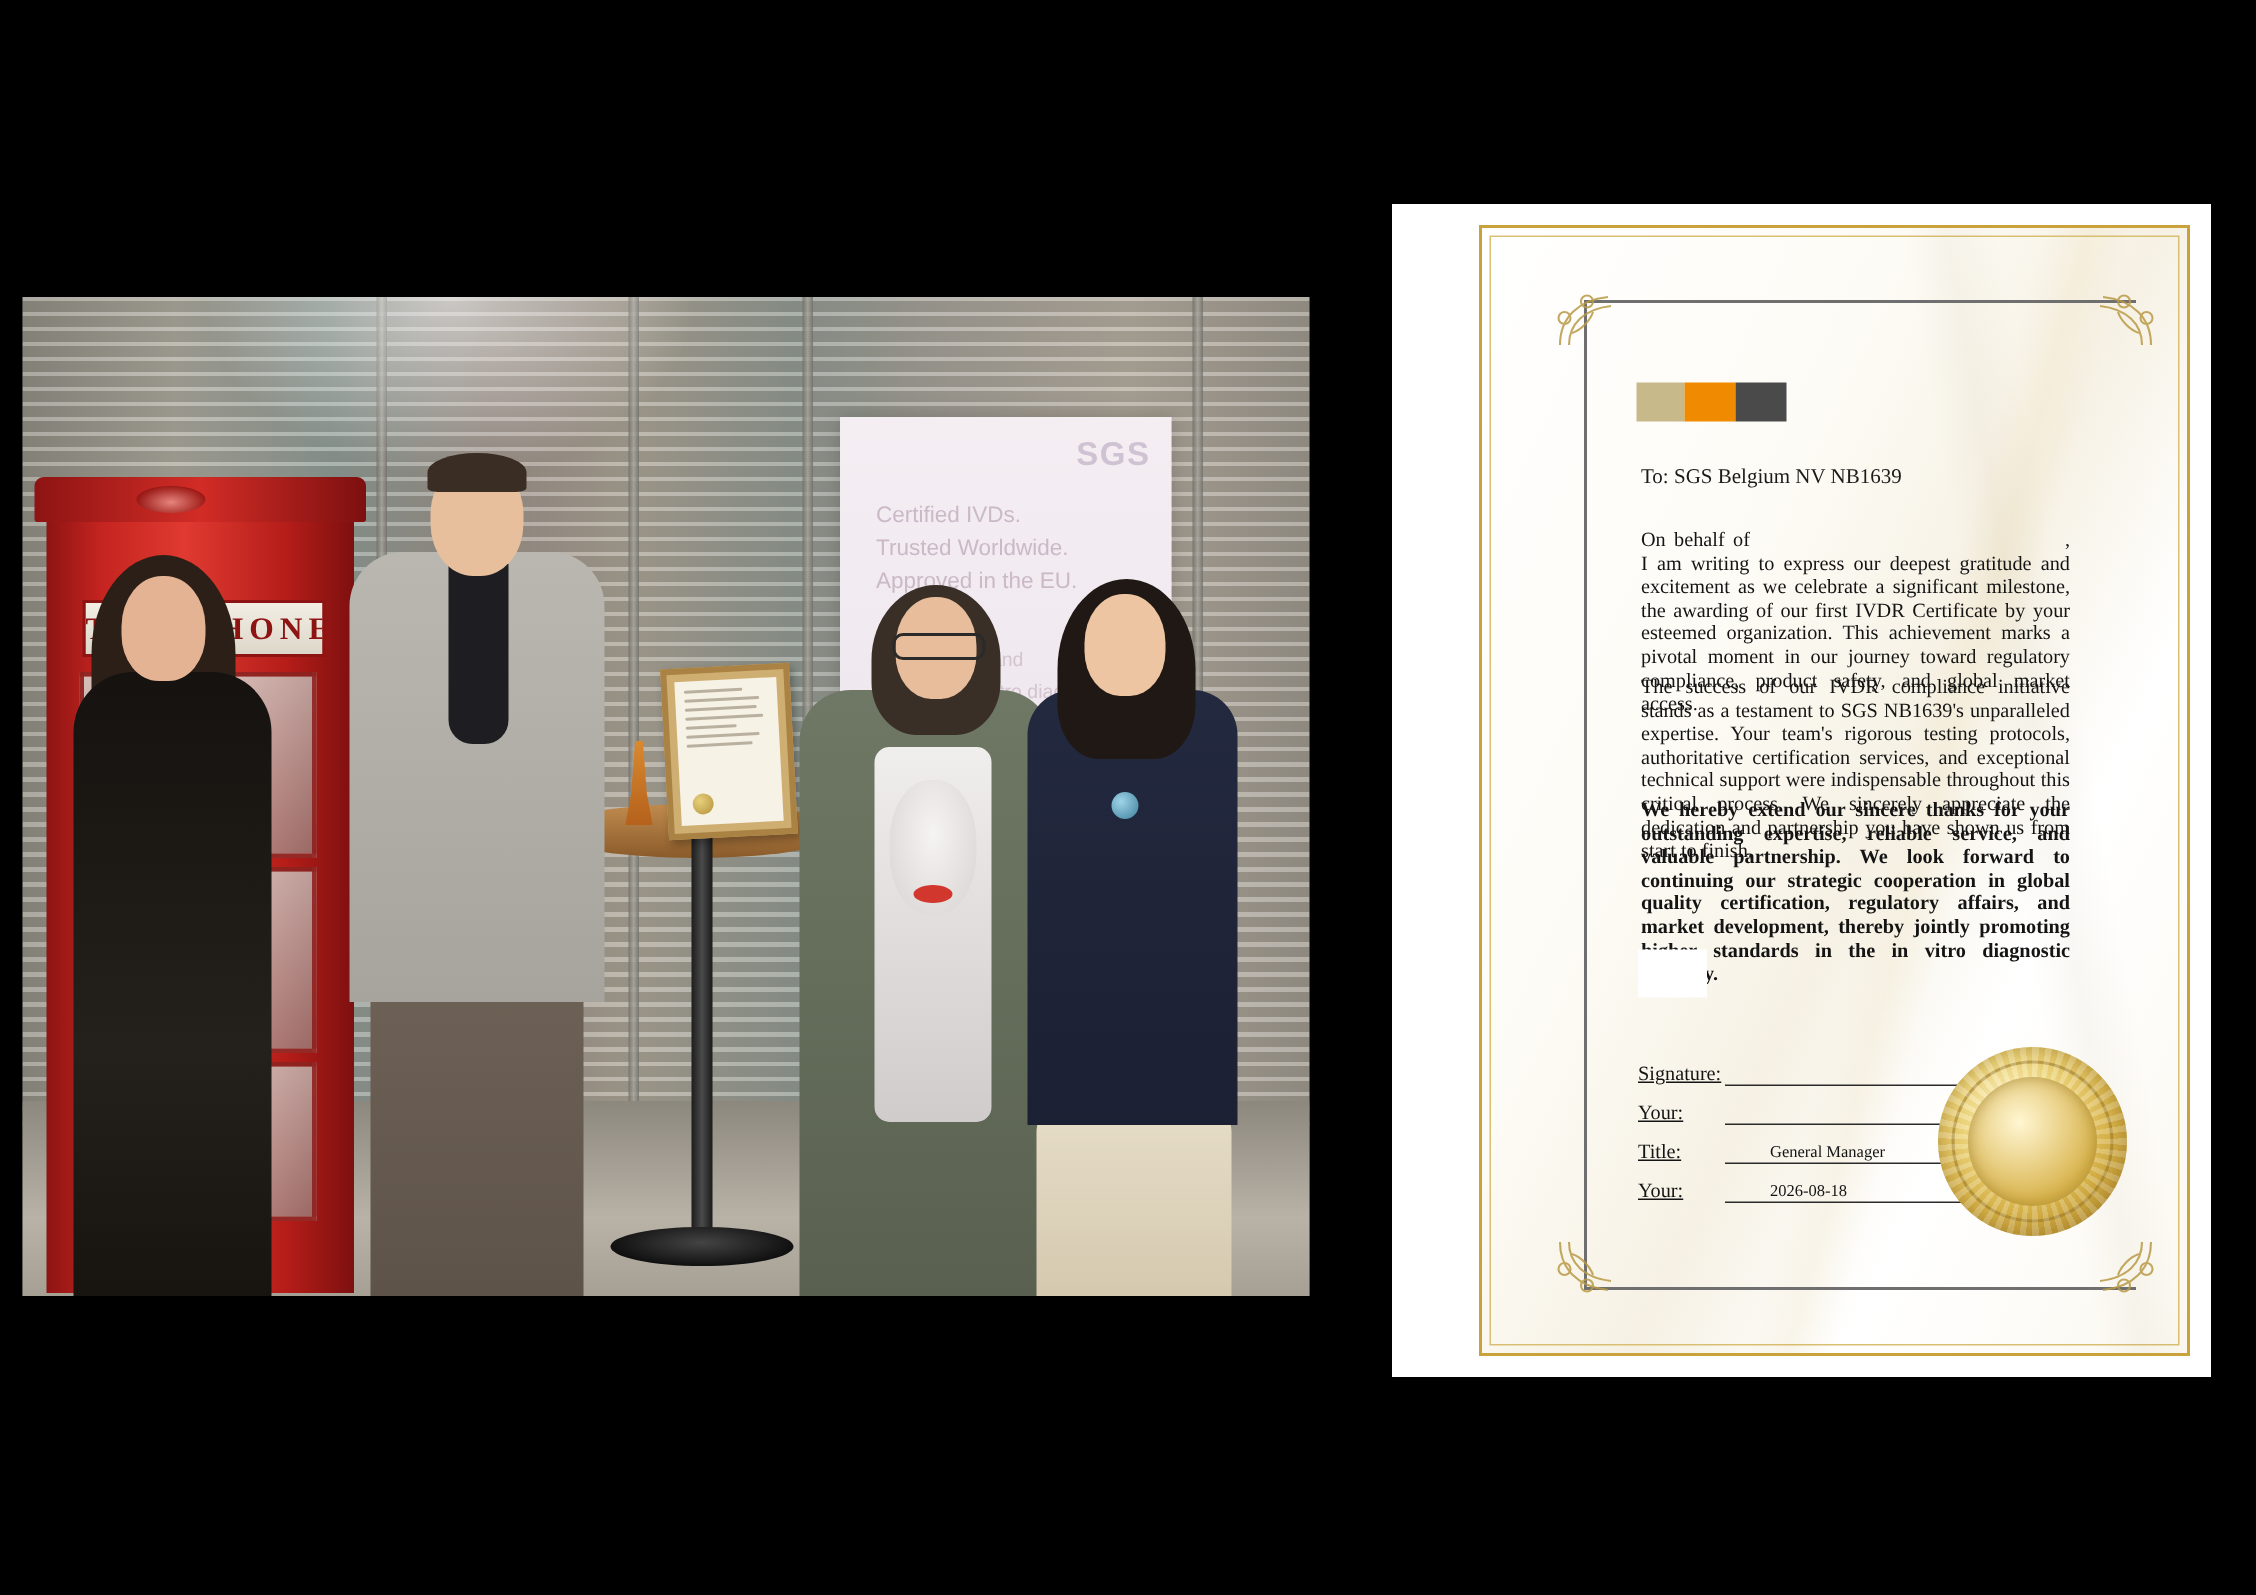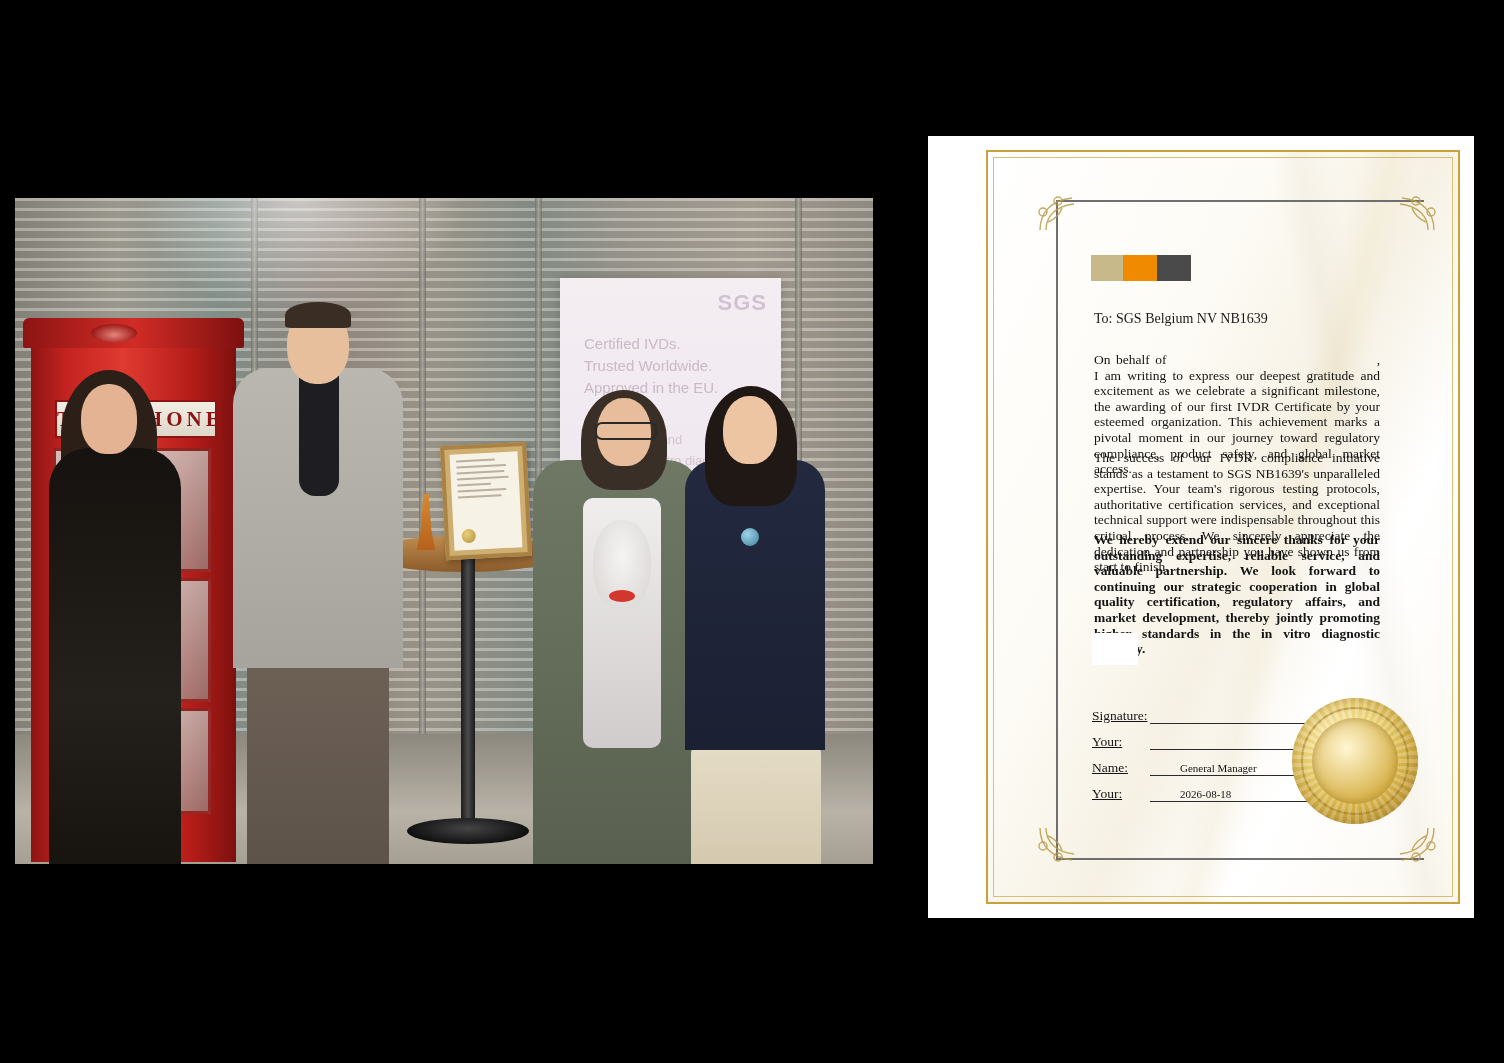--- a/index.html
+++ b/index.html
@@ -494,21 +494,21 @@
           <span class="sig-val"></span>
         </span>
       </div>
       <div class="sig-row">
         <span class="sig-label">Your:</span>
         <span class="sig-rule">
           <span class="sig-val"></span>
         </span>
       </div>
       <div class="sig-row">
-        <span class="sig-label">Name:</span>
+        <span class="sig-label">Title:</span>
         <span class="sig-rule">
           <span class="sig-val">General Manager</span>
         </span>
       </div>
       <div class="sig-row">
         <span class="sig-label">Your:</span>
         <span class="sig-rule">
           <span class="sig-val">2026-08-18</span>
         </span>
       </div>

